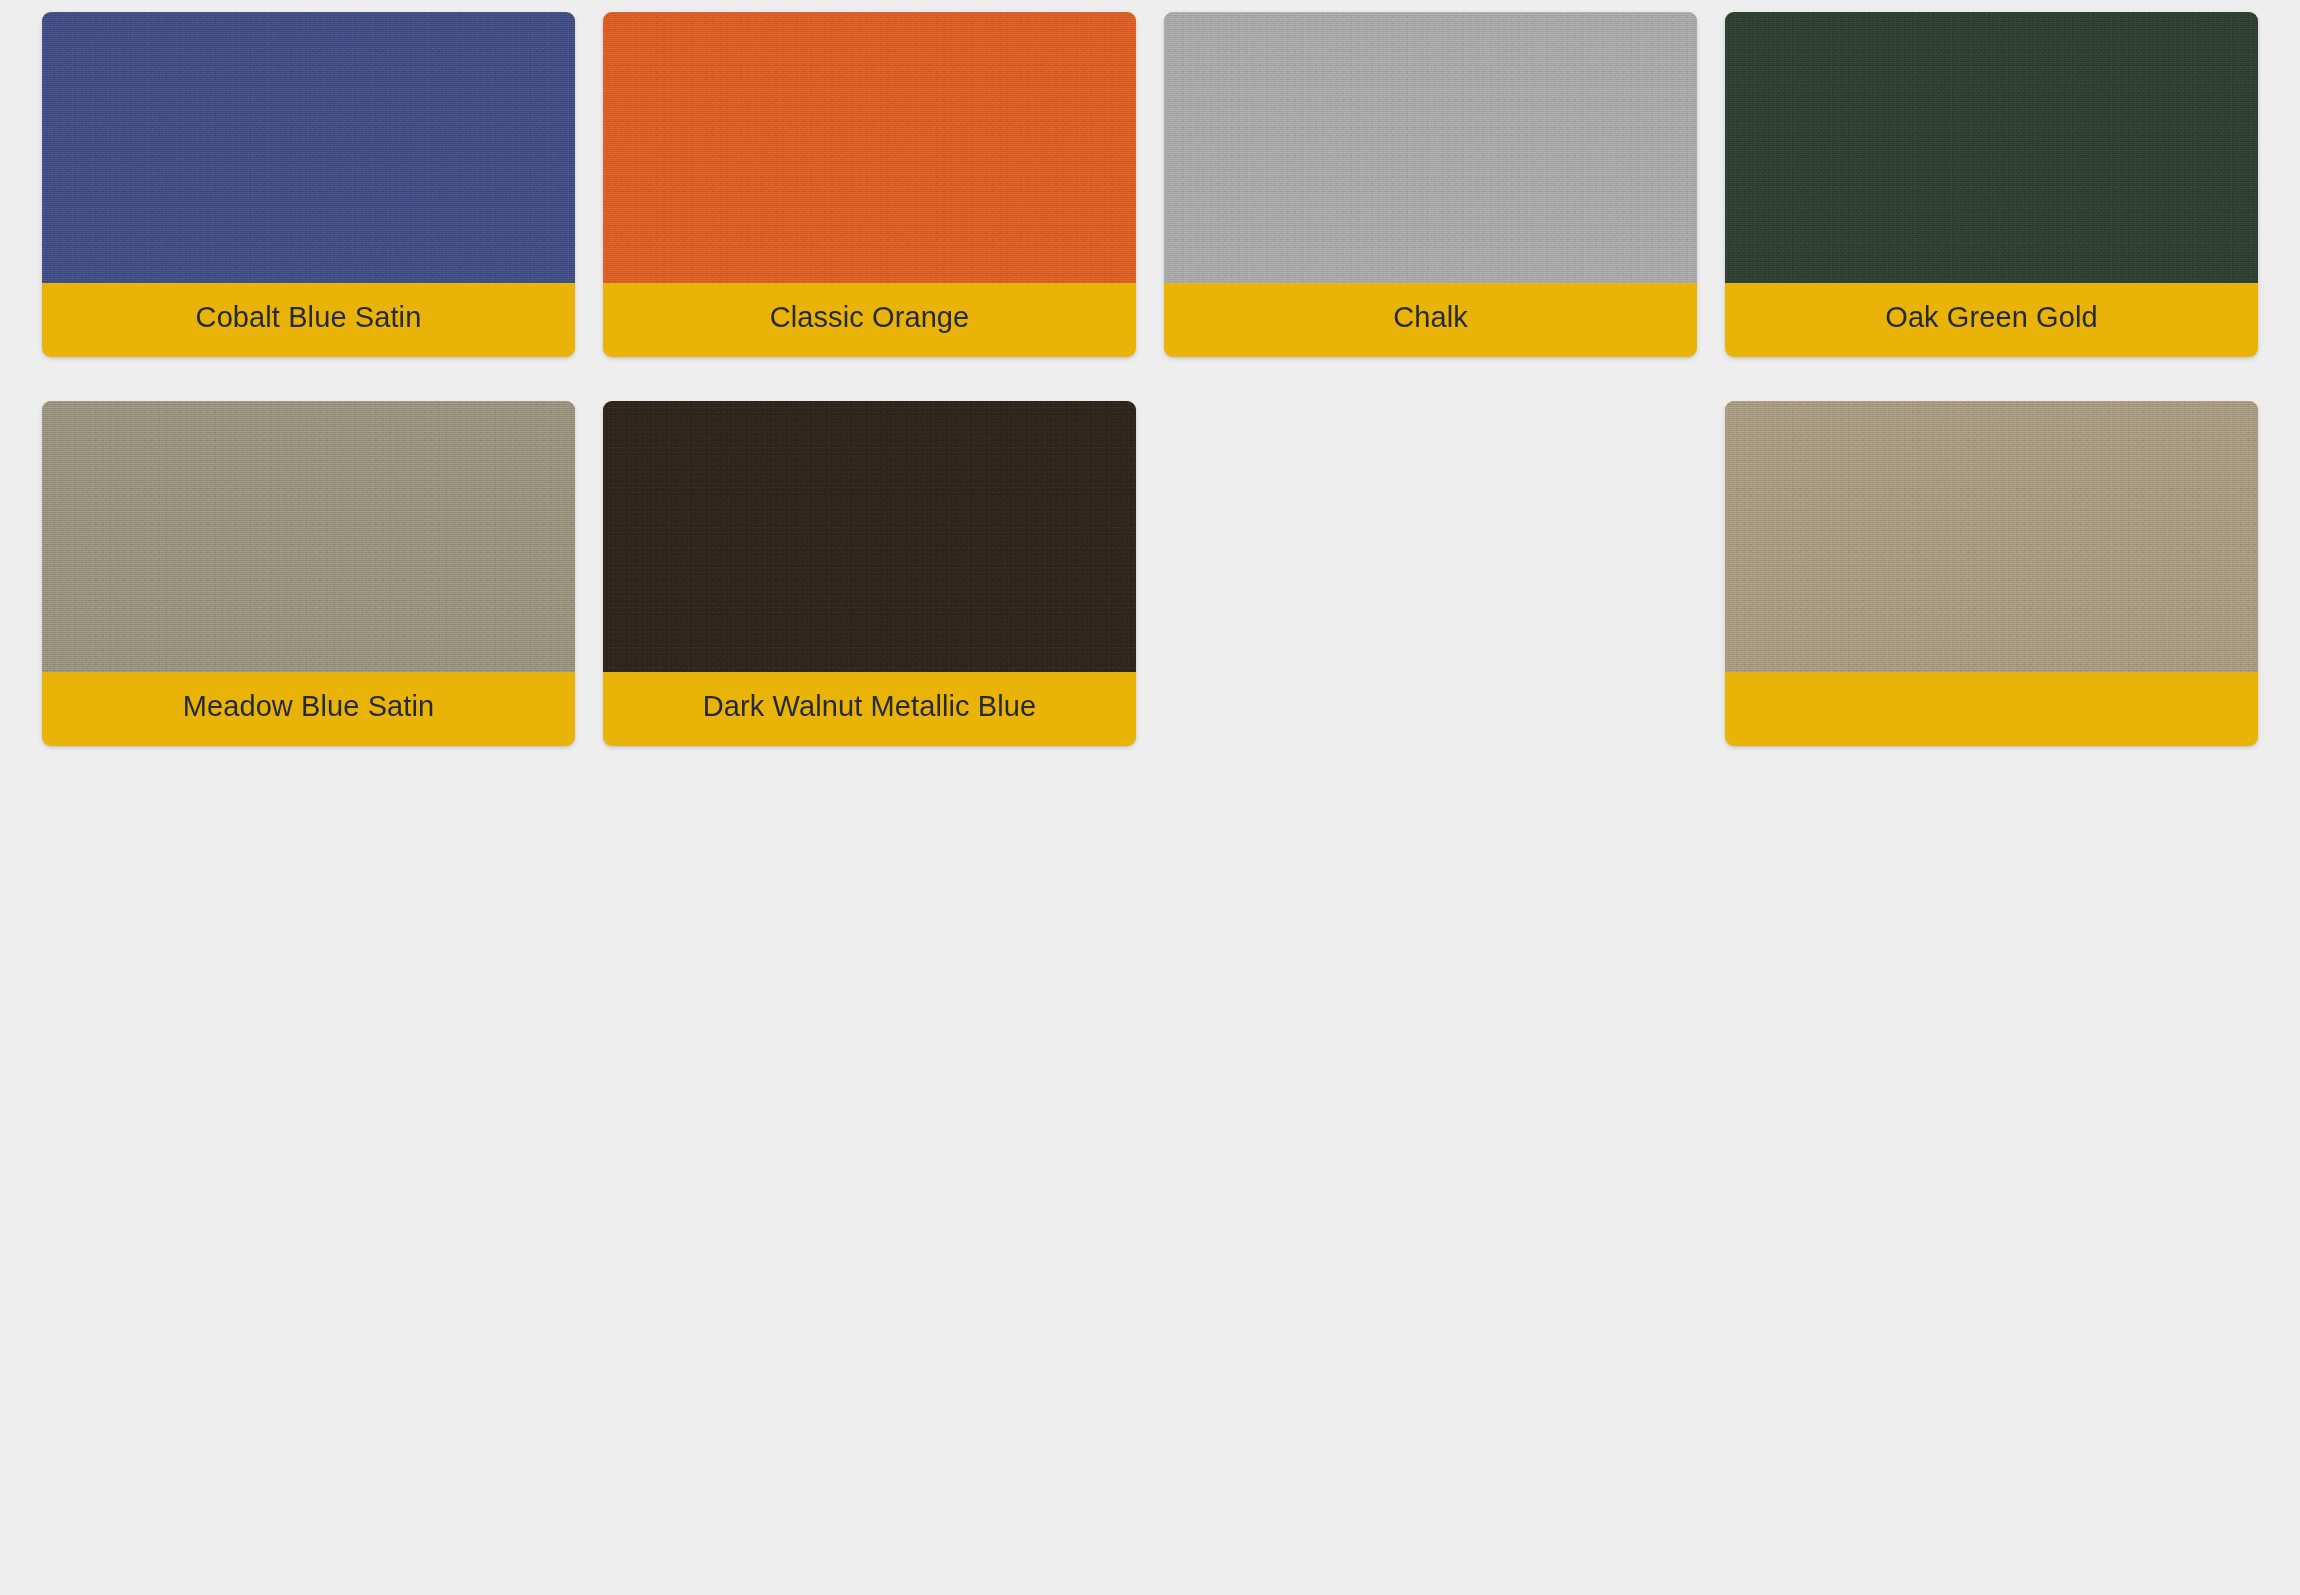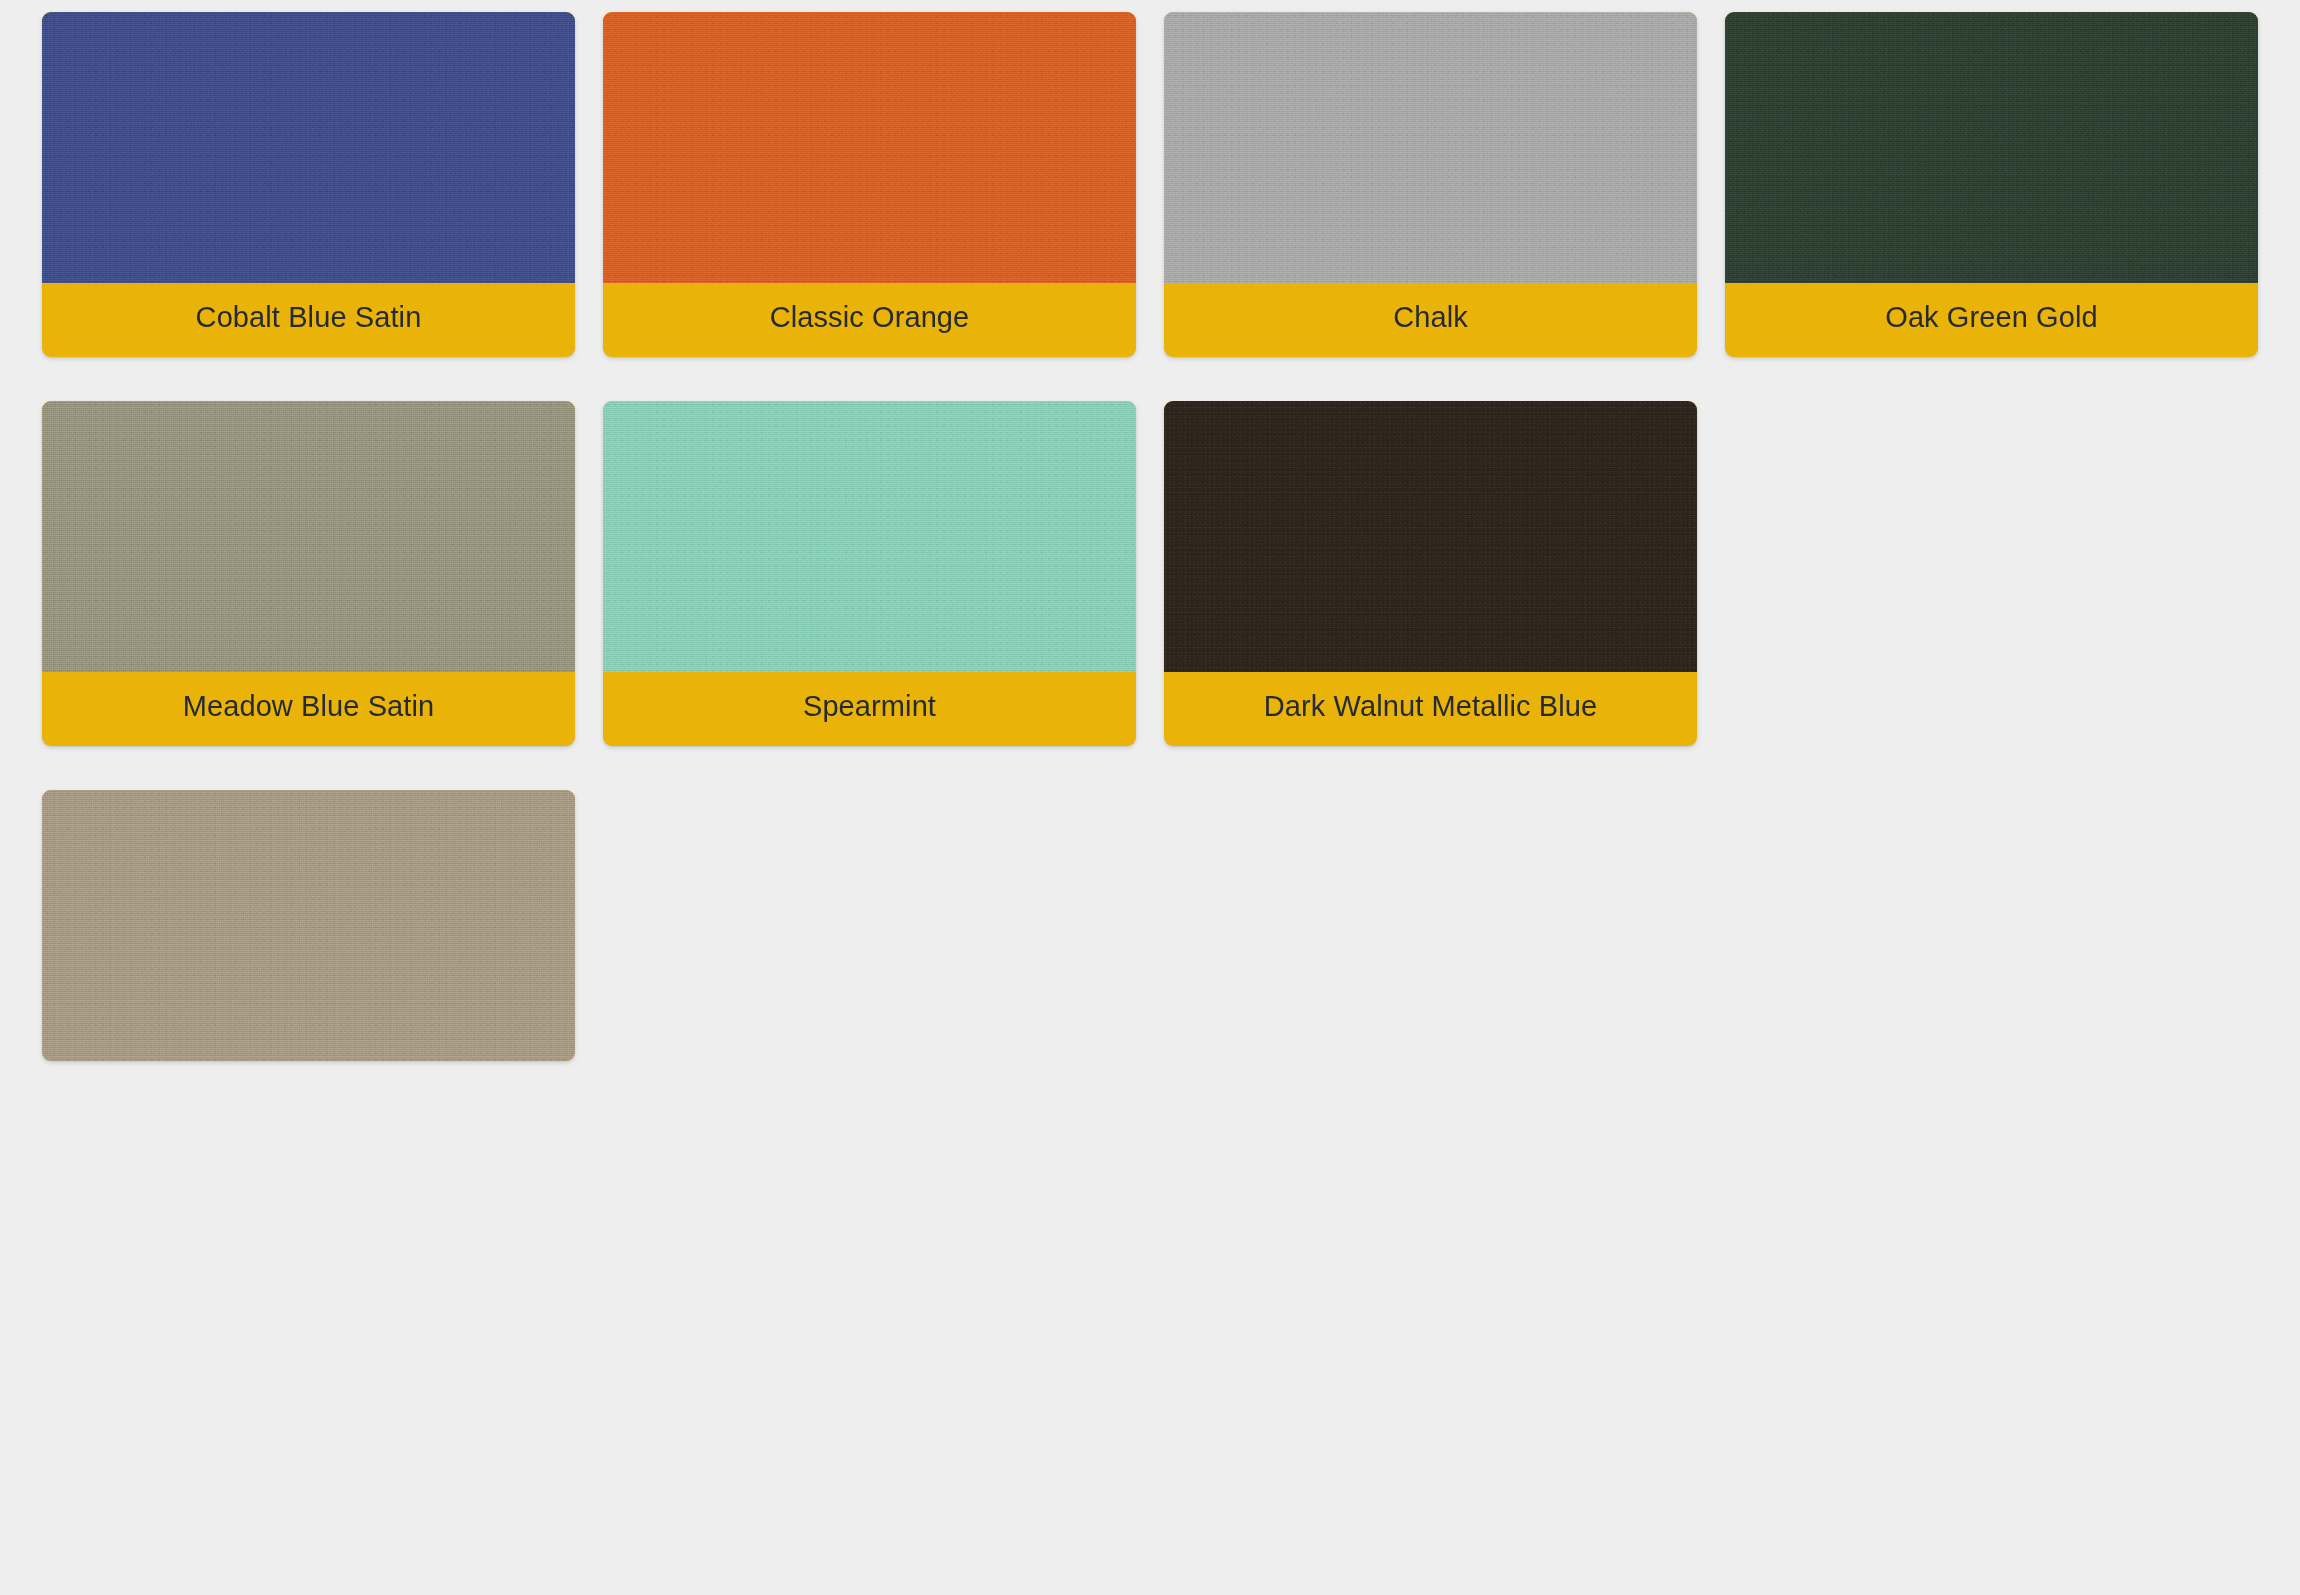--- a/index.html
+++ b/index.html
@@ -126,26 +126,20 @@
   </div>
 
 
   <div class="card">
     <div class="card-inner">
       <div class="swatch" style="background-color: rgb(151, 149, 127);"></div>
       <div class="label">Meadow Blue Satin</div>
     </div>
   </div>
 
-  <div class="card">
-    <div class="card-inner">
-      <div class="swatch" style="background-color: rgb(142, 205, 185);"></div>
-      <div class="label">Spearmint</div>
-    </div>
-  </div>
 
   <div class="card">
     <div class="card-inner">
       <div class="swatch" style="background-color: rgb(45, 37, 27);"></div>
       <div class="label">Dark Walnut Metallic Blue</div>
     </div>
   </div>
 
   <div class="row-spacer"></div>
 

